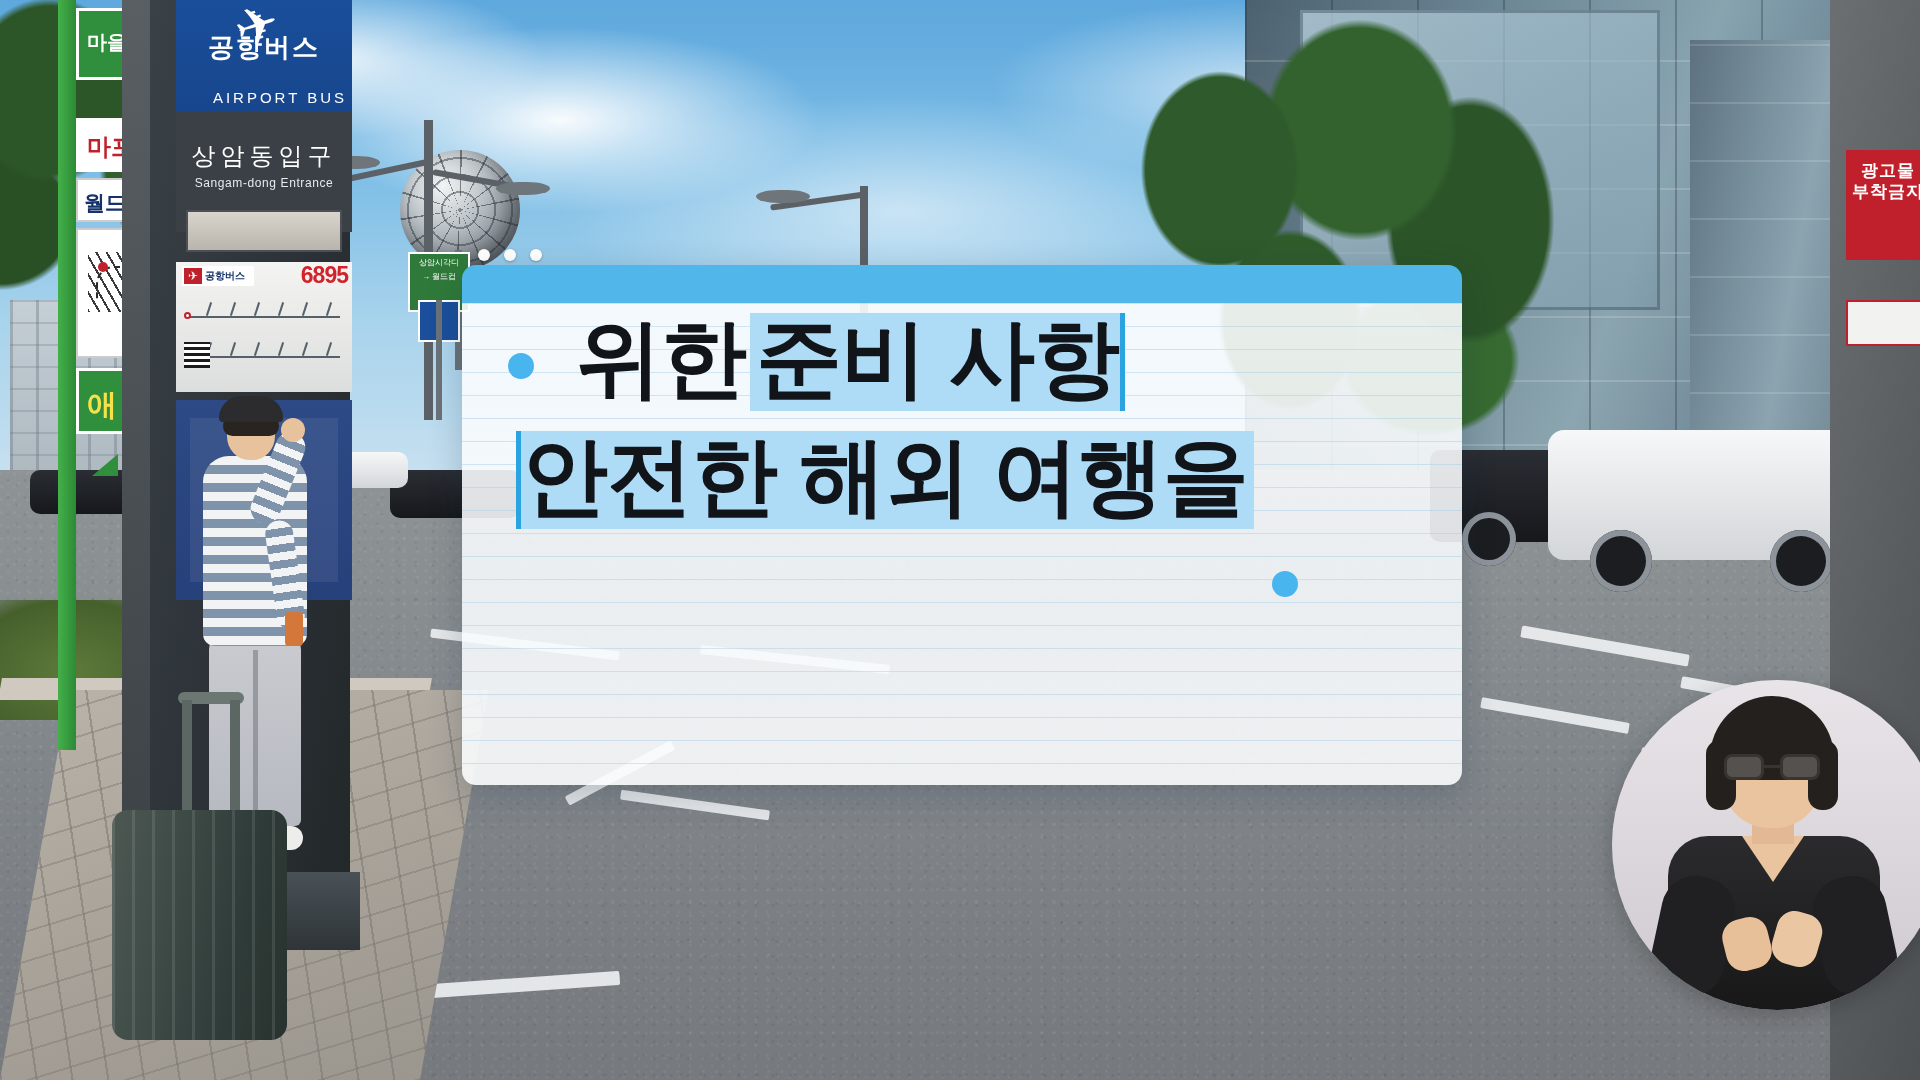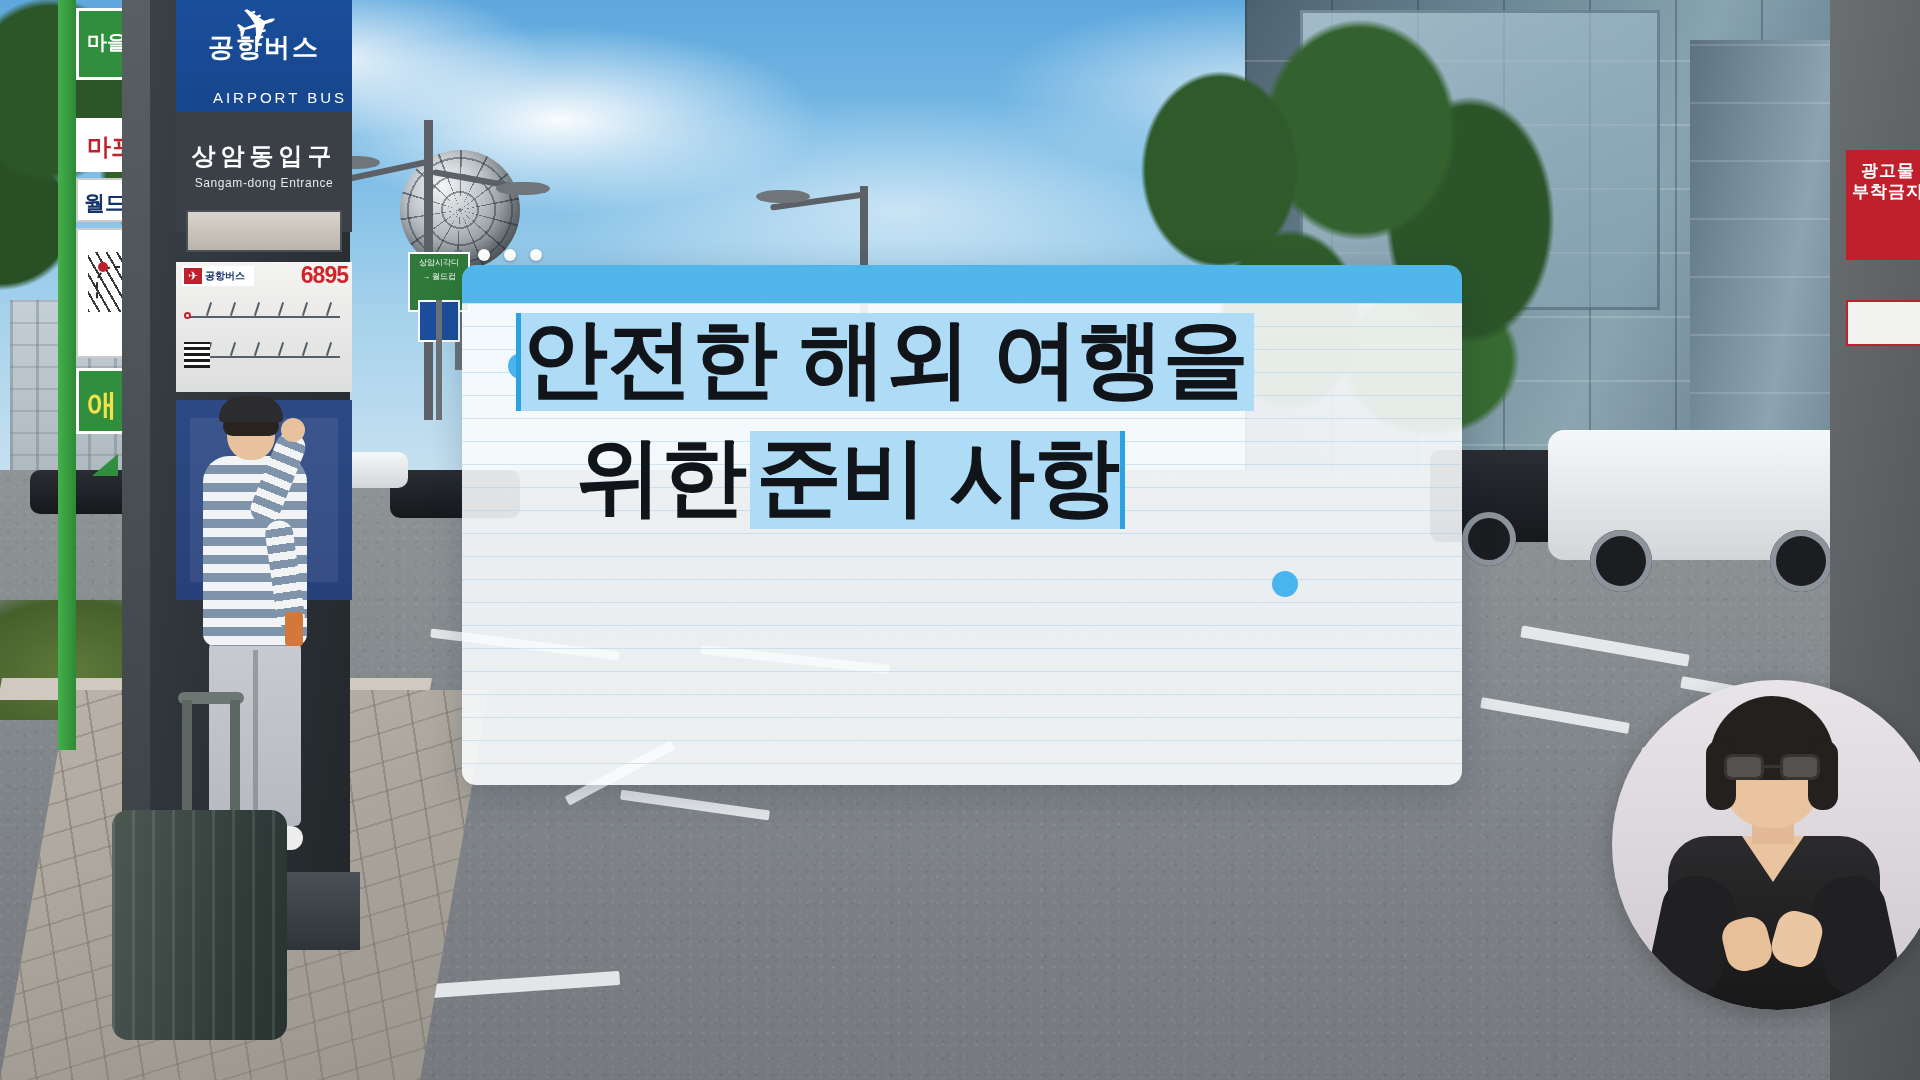--- a/index.html
+++ b/index.html
@@ -138,21 +138,21 @@
     background:linear-gradient(180deg,#1a4f9c,#17468c);
   }
   .plane {
     position:absolute; left:214px; top:0px; width:86px; height:52px;
     color:#fff; font-size:52px; line-height:52px; text-align:center;
     transform:rotate(-18deg);
   }
   .sign-blue-kr { position:absolute; left:176px; top:30px; width:176px; text-align:center; color:#fff; font-size:26px; font-weight:700; letter-spacing:2px;}
   .sign-blue-en { position:absolute; left:176px; top:64px; width:208px; text-align:center; color:#fff; font-size:15px; letter-spacing:3px;margin-top:25px;}
   .sign-dark { position:absolute; left:176px; top:112px; width:176px; height:120px; background:#3a4045; }
-  .sign-dark-kr { position:absolute; left:176px; top:140px; width:176px; text-align:center; color:#fff; font-size:24px; font-weight:700; letter-spacing:5px;}
+  .sign-dark-kr { position:absolute; left:176px; top:140px; width:176px; text-align:center; color:#fff; font-size:24px; font-weight:400; letter-spacing:5px;}
   .sign-dark-en { position:absolute; left:176px; top:176px; width:176px; text-align:center; color:#e6eaee; font-size:12px; letter-spacing:.6px;}
   .lcd { position:absolute; left:186px; top:210px; width:156px; height:42px; background:linear-gradient(180deg,#d9d5cd,#b9b5ad); border:2px solid #4a5055; }
 
   .route-panel { position:absolute; left:176px; top:262px; width:176px; height:130px; background:linear-gradient(180deg,#f4f4f2,#dcdedd); }
   .route-badge { position:absolute; left:182px; top:266px; width:72px; height:20px; background:#fff; display:flex; align-items:center; gap:3px; padding-left:2px; }
   .route-badge .rb-ico { width:18px; height:16px; background:#c0202c; color:#fff; font-size:12px; line-height:16px; text-align:center; }
   .route-badge .rb-kr { font-size:10px; font-weight:700; color:#15326b; }
   .route-num { position:absolute; left:256px; top:262px; width:92px; text-align:right; color:#d2232a; font-size:23px; font-weight:700; letter-spacing:-1px; }
   .route-line { position:absolute; left:182px; top:300px; width:164px; height:80px; }
   .route-line .rl { position:absolute; left:8px; width:150px; height:2px; background:#55606b; }
@@ -456,27 +456,27 @@
 
     <div class="card">
       <div class="card-bar"></div>
       <div class="card-body"></div>
     </div>
 
     <div class="card-content">
       <div class="dot-accent dot-tl"></div>
       <div class="dot-accent dot-br"></div>
 
-      <div class="title-line tl1">
-        <span class="hl edge-l">안전한 해외 여행을</span>
-      </div>
-
       <div class="title-line tl2">
         <span class="plain">위한</span>
         <span class="hl edge-r">준비 사항</span>
+      </div>
+
+      <div class="title-line tl1">
+        <span class="hl edge-l">안전한 해외 여행을</span>
       </div>
 
     </div>
   </div>
 
   <div class="interp">
     <div class="i-body"></div>
     <div class="i-arm-l"></div>
     <div class="i-arm-r"></div>
     <div class="i-collar"></div>

